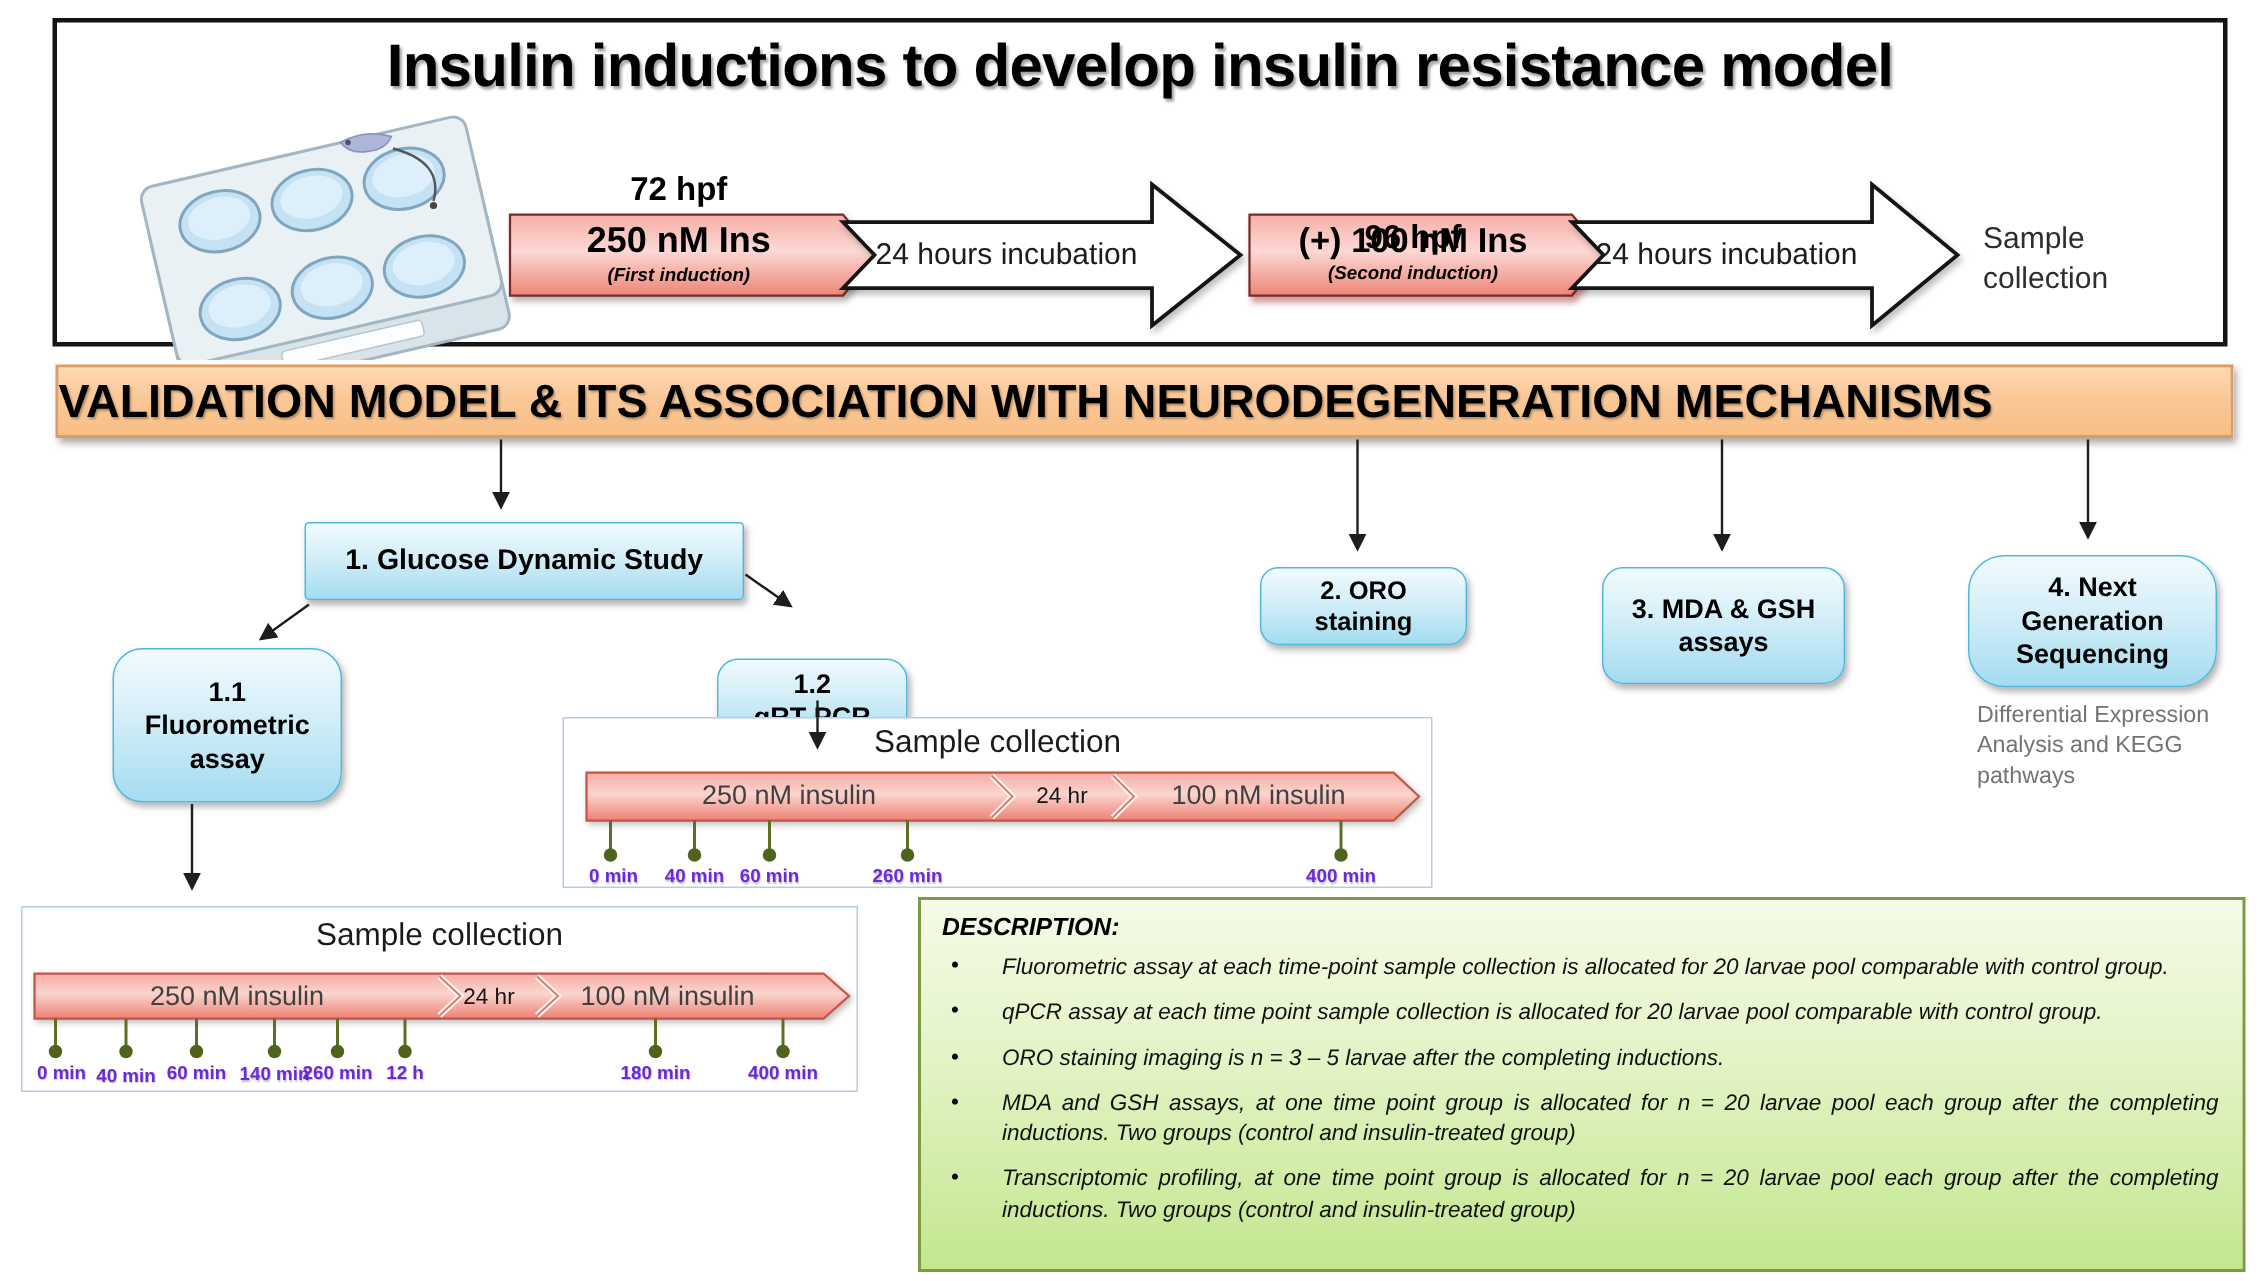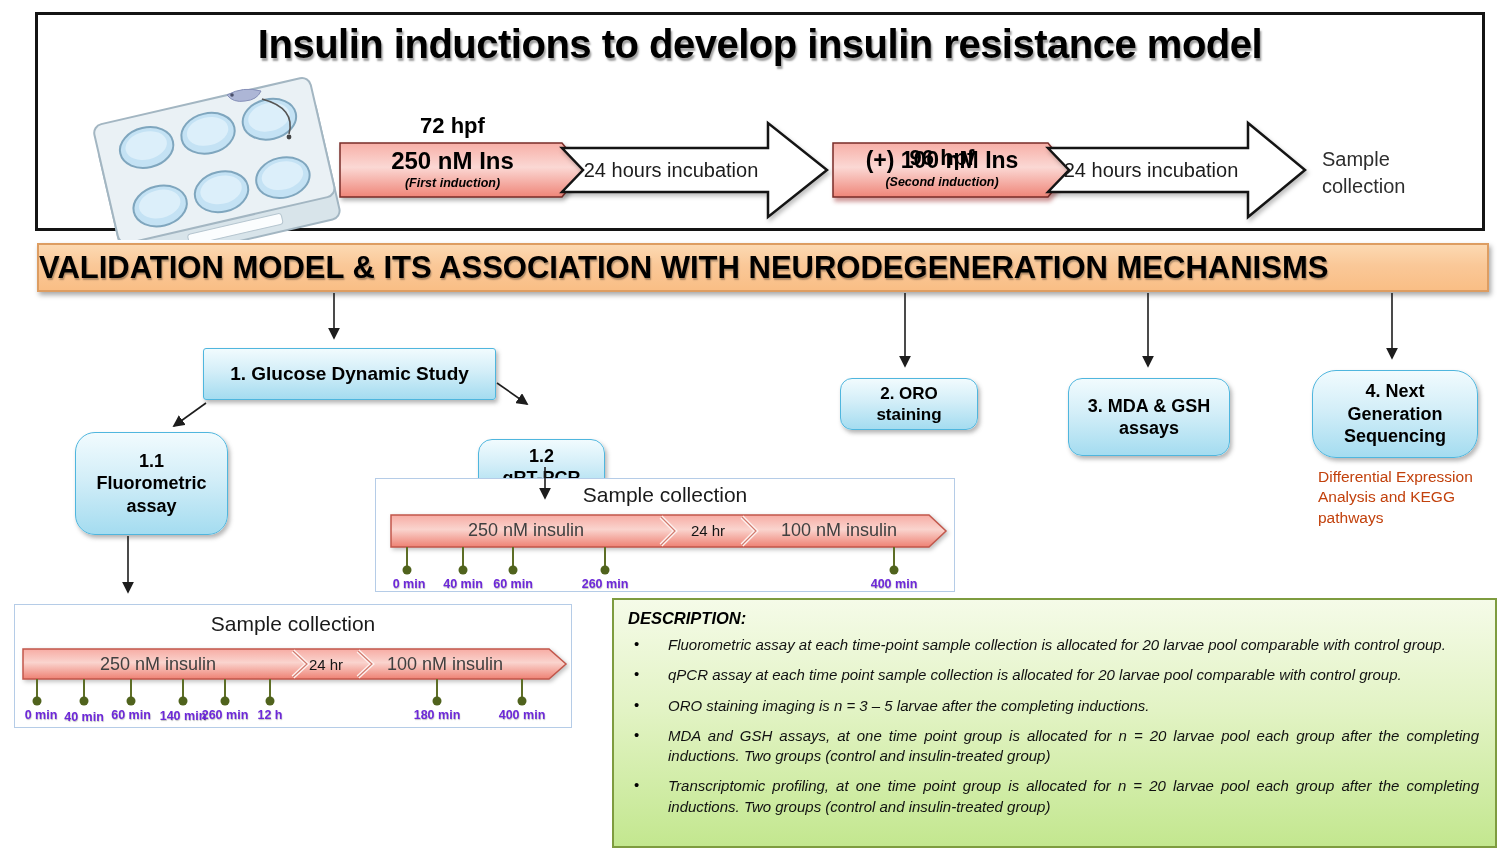--- a/index.html
+++ b/index.html
@@ -26,21 +26,21 @@
   .banner span{font-size:31px;font-weight:bold;letter-spacing:0;
                text-shadow:1px 1.5px 1.5px rgba(0,0,0,.3);white-space:nowrap;}
 
   
   .blue-box{box-sizing:border-box;background:linear-gradient(180deg,#F1FBFE 0%,#D3EEF8 45%,#A4DCF0 100%);
             border:1.5px solid #4FB6DE;box-shadow:2px 3px 4px rgba(90,90,90,.45);
             display:flex;flex-direction:column;align-items:center;justify-content:center;
             font-weight:bold;line-height:1.25;}
   .bb-lg{font-size:19px;}
   .bb-md{font-size:18px;}
-  .note-text{font-size:15.5px;color:#c2410c;line-height:1.32;}
+  .note-text{font-size:15.5px;color:#737373;line-height:1.32;}
 
   
   .tl-box{box-sizing:border-box;background:#fff;border:1.5px solid #B5CCE7;}
   .tl-title{width:100%;text-align:center;font-size:21px;color:#1a1a1a;}
   .seg-label{font-size:18px;color:#404040;text-align:center;}
   .seg-mid{font-size:15px;color:#141414;text-align:center;}
   .tick{position:absolute;transform:translateX(-50%);font-size:12.5px;font-weight:bold;
         white-space:nowrap;color:#6d28d9;text-shadow:.5px 1px 1px rgba(0,0,0,.25);}
 
   

